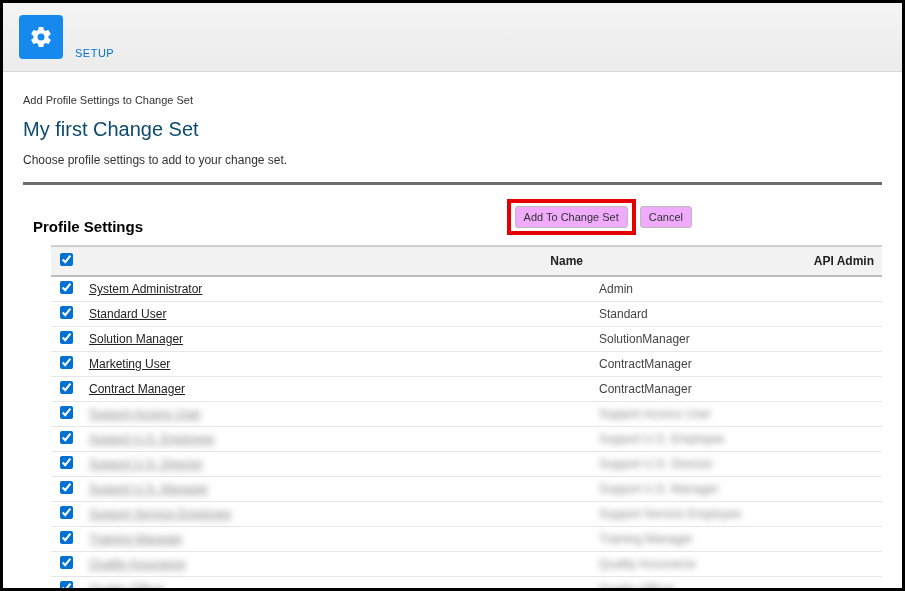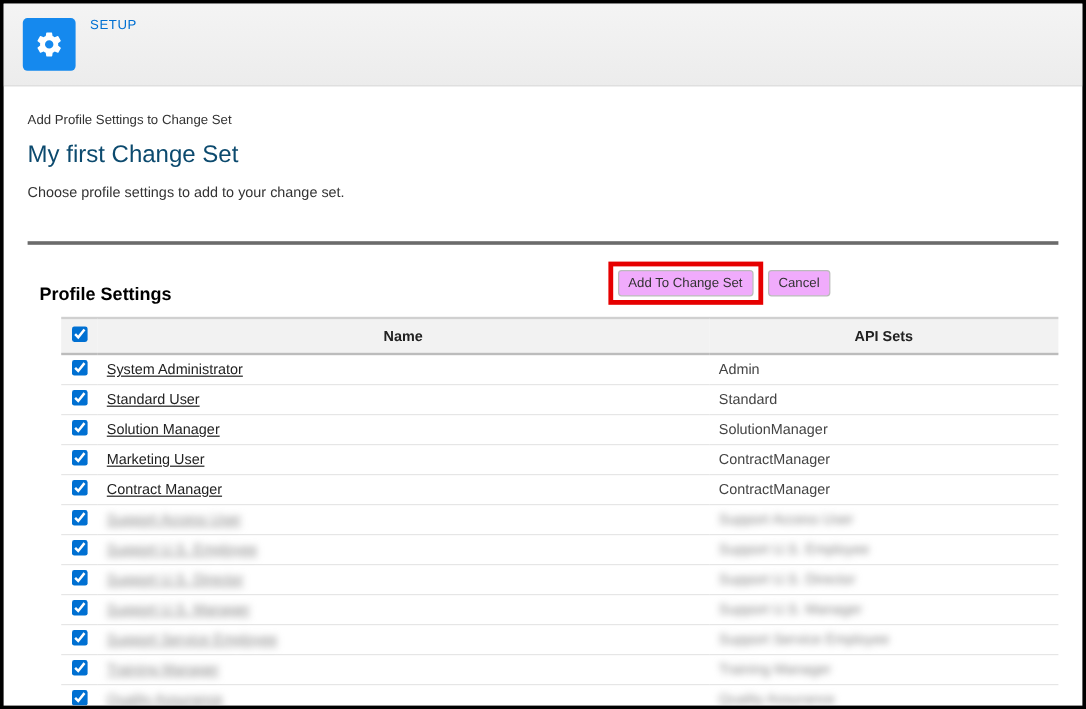--- a/index.html
+++ b/index.html
@@ -11,21 +11,21 @@
     border: 3px solid #000;
     width: 905px;
     height: 591px;
     overflow: hidden;
   }
   .header-bar {
     background: linear-gradient(to bottom, #f4f4f4, #ececec);
     border-bottom: 1px solid #d8d8d8;
     padding: 12px 16px;
     display: flex;
-    align-items: flex-start;
+    align-items: flex-end;
   }
   .icon-box {
     width: 44px;
     height: 44px;
     background: #1589ee;
     border-radius: 4px;
     display: flex;
     align-items: center;
     justify-content: center;
     margin-right: 12px;
@@ -51,21 +51,21 @@
   }
   .big-title {
     font-size: 20px;
     font-weight: 400;
     color: #0c4a6e;
     margin-bottom: 12px;
   }
   .desc {
     font-size: 12px;
     color: #333;
-    margin-bottom: 34px;
+    margin-bottom: 15px;
   }
   .section-divider {
     border-top: 3px solid #6b6b6b;
     margin-bottom: 10px;
   }
   .section-header {
     display: flex;
     align-items: flex-end;
     padding: 4px 10px 10px 10px;
   }
@@ -100,21 +100,21 @@
     margin-left: 28px;
     border-top: 1px solid #d0d0d0;
   }
   table {
     width: 100%;
     border-collapse: collapse;
     font-size: 12px;
   }
   thead th {
     background: #f2f2f2;
-    text-align: center;
+    text-align: right;
     font-weight: 700;
     padding: 6px 8px;
     border-bottom: 2px solid #bcbcbc;
     border-top: 1px solid #d0d0d0;
     color: #222;
   }
   tbody td {
     padding: 4px 8px;
     border-bottom: 1px solid #e6e6e6;
     vertical-align: middle;
@@ -183,21 +183,21 @@
   </div>
 
   <div class="table-wrap">
     <table>
       <thead>
         <tr>
           <th class="chk-col">
             <input type="checkbox" checked="" style="">
           </th>
           <th class="name-col">Name</th>
-          <th>API Sets</th>
+          <th>API Admin</th>
         </tr>
       </thead>
       <tbody id="table-body">
           <tr>
             <td class="chk-col"><input type="checkbox" checked="" style=""></td>
             <td class="name-col"><span class="name-link">System Administrator</span></td>
             <td><span class="api-text">Admin</span></td>
           </tr>
           <tr>
             <td class="chk-col"><input type="checkbox" checked="" style=""></td>

